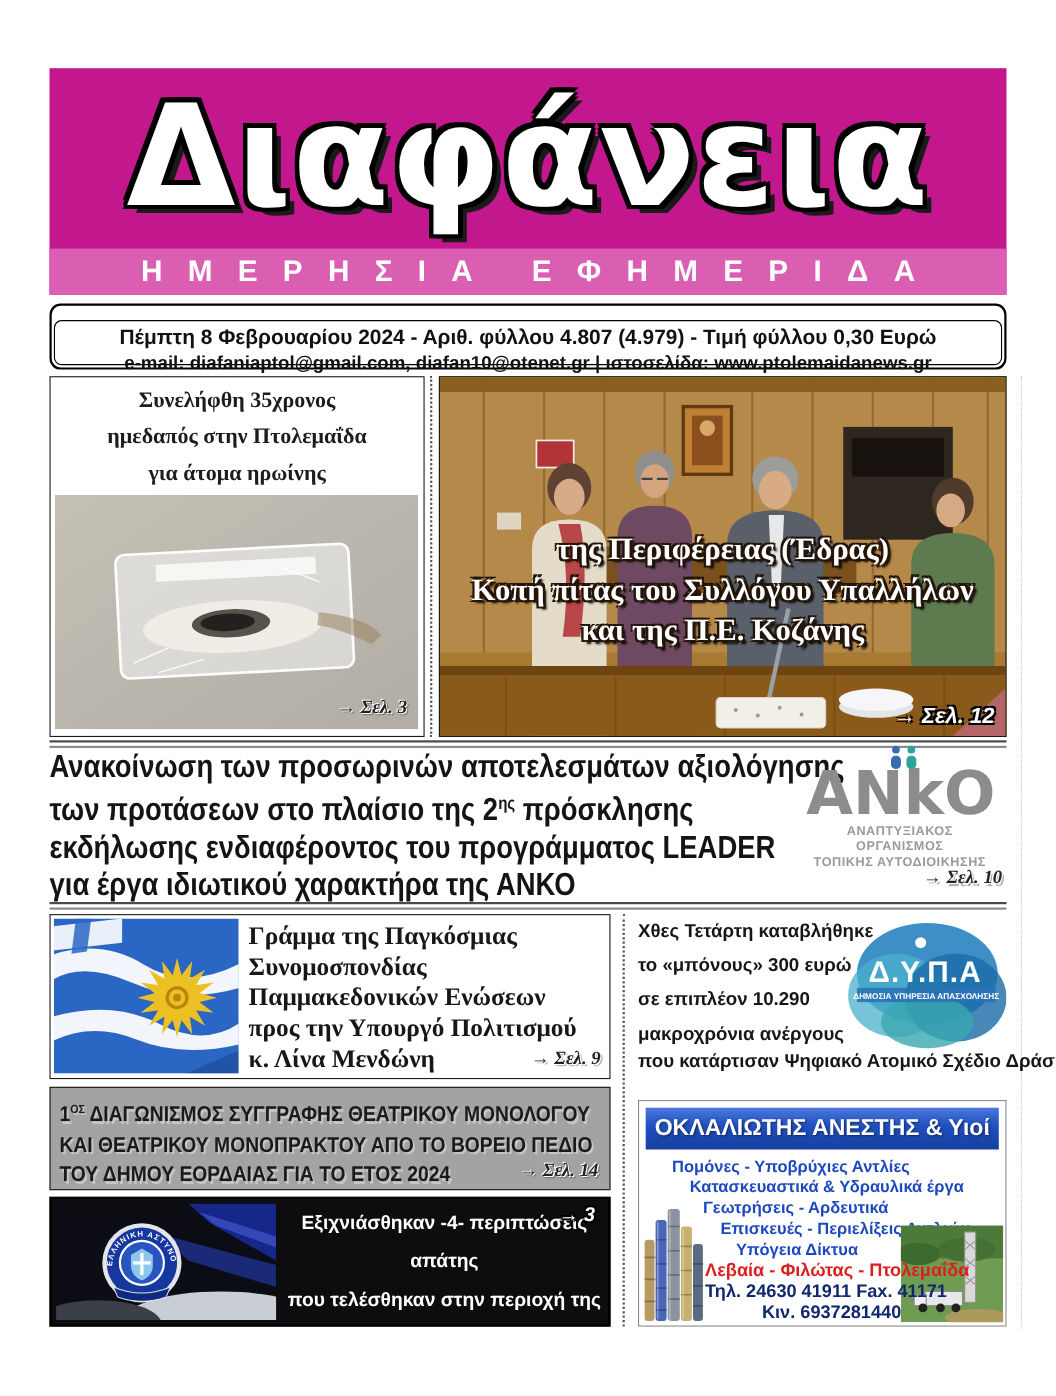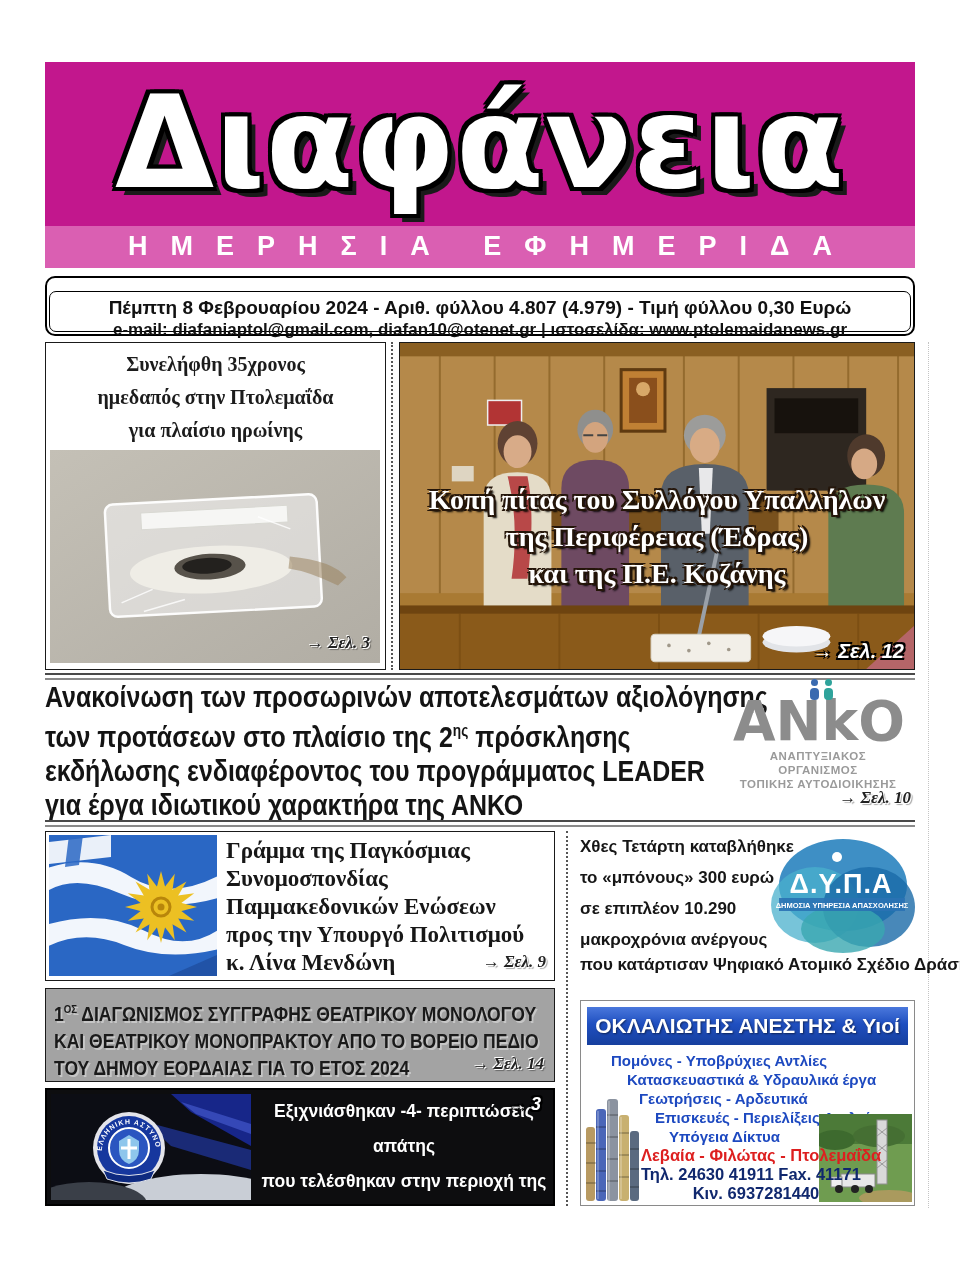--- a/index.html
+++ b/index.html
@@ -131,21 +131,21 @@
     <div class="infobox-inner">
       <div class="info-l1">Πέμπτη 8 Φεβρουαρίου 2024 - Αριθ. φύλλου 4.807 (4.979) - Τιμή φύλλου 0,30 Ευρώ</div>
       <div class="info-l2">e-mail: diafaniaptol@gmail.com, diafan10@otenet.gr  |  ιστοσελίδα: www.ptolemaidanews.gr</div>
     </div>
   </div>
 
   <div class="abs drug-box">
     <div class="drug-headline">
       <div>Συνελήφθη 35χρονος</div>
       <div>ημεδαπός στην Πτολεμαΐδα</div>
-      <div>για πλαίσιο ηρωίνης</div>
+      <div>για άτομα ηρωίνης</div>
     </div>
     <div class="drug-img">
       <svg viewBox="0 0 333 216" preserveAspectRatio="none" width="100%" height="100%">
         <defs>
             <linearGradient id="dbg" x1="0" y1="0" x2="1" y2="1">
           <stop offset="0" stop-color="#c4c0b6"></stop>
               <stop offset="1" stop-color="#b1ada4"></stop>
             </linearGradient>
           </defs>
         <rect width="333" height="216" fill="url(#dbg)"></rect>
@@ -212,22 +212,22 @@
       <rect x="252" y="284" width="100" height="27" rx="4" fill="#f2efe8" stroke="#d8d2c4"></rect>
       <circle cx="270" cy="295" r="1.8" fill="#a0988a"></circle>
         <circle cx="290" cy="300" r="1.8" fill="#a0988a"></circle>
       <circle cx="310" cy="293" r="1.8" fill="#a0988a"></circle>
         <circle cx="330" cy="299" r="1.8" fill="#a0988a"></circle>
       <ellipse cx="398" cy="292" rx="34" ry="10" fill="#e2e4e8"></ellipse>
       <ellipse cx="398" cy="286" rx="34" ry="10" fill="#f6f6f8"></ellipse>
       <path d="M468,318 l48,-42 v42 Z" fill="#c86a8a" opacity="0.7"></path>
     </svg>
     <div class="cake-caption">
+      <div>της Περιφέρειας (Έδρας)</div>
       <div>Κοπή πίτας του Συλλόγου Υπαλλήλων</div>
-      <div>της Περιφέρειας (Έδρας)</div>
       <div>και της Π.Ε. Κοζάνης</div>
     </div>
     <span class="pref-white cake-ref">→ Σελ. 12</span>
   </div>
 
   <div class="abs hsep sep1"></div>
 
   <div class="abs leader">
     <div class="leader-line">Ανακοίνωση των προσωρινών αποτελεσμάτων αξιολόγησης</div>
     <div class="leader-line"><span>των προτάσεων στο πλαίσιο της 2</span><sup>ης</sup><span> πρόσκλησης</span></div>

